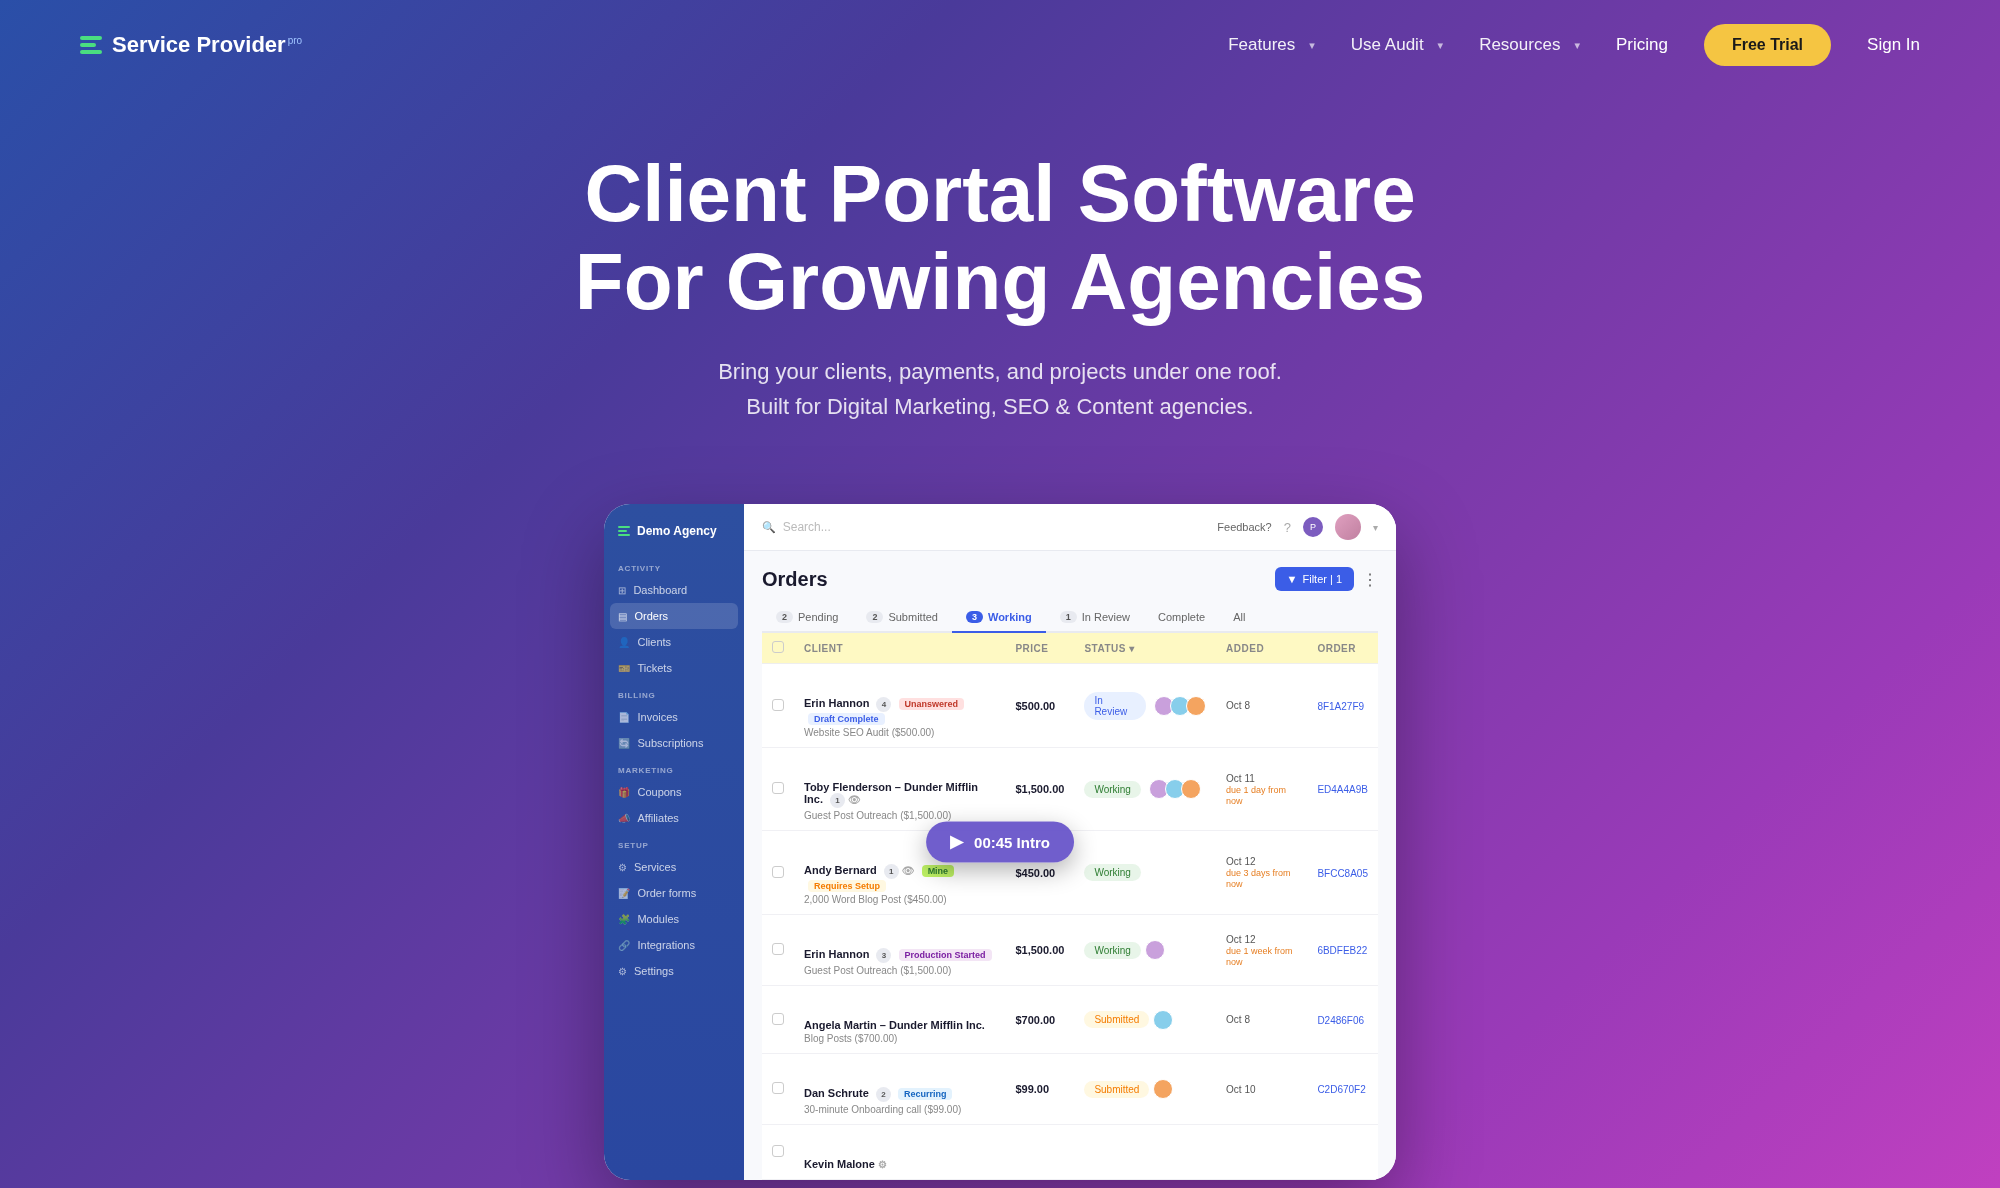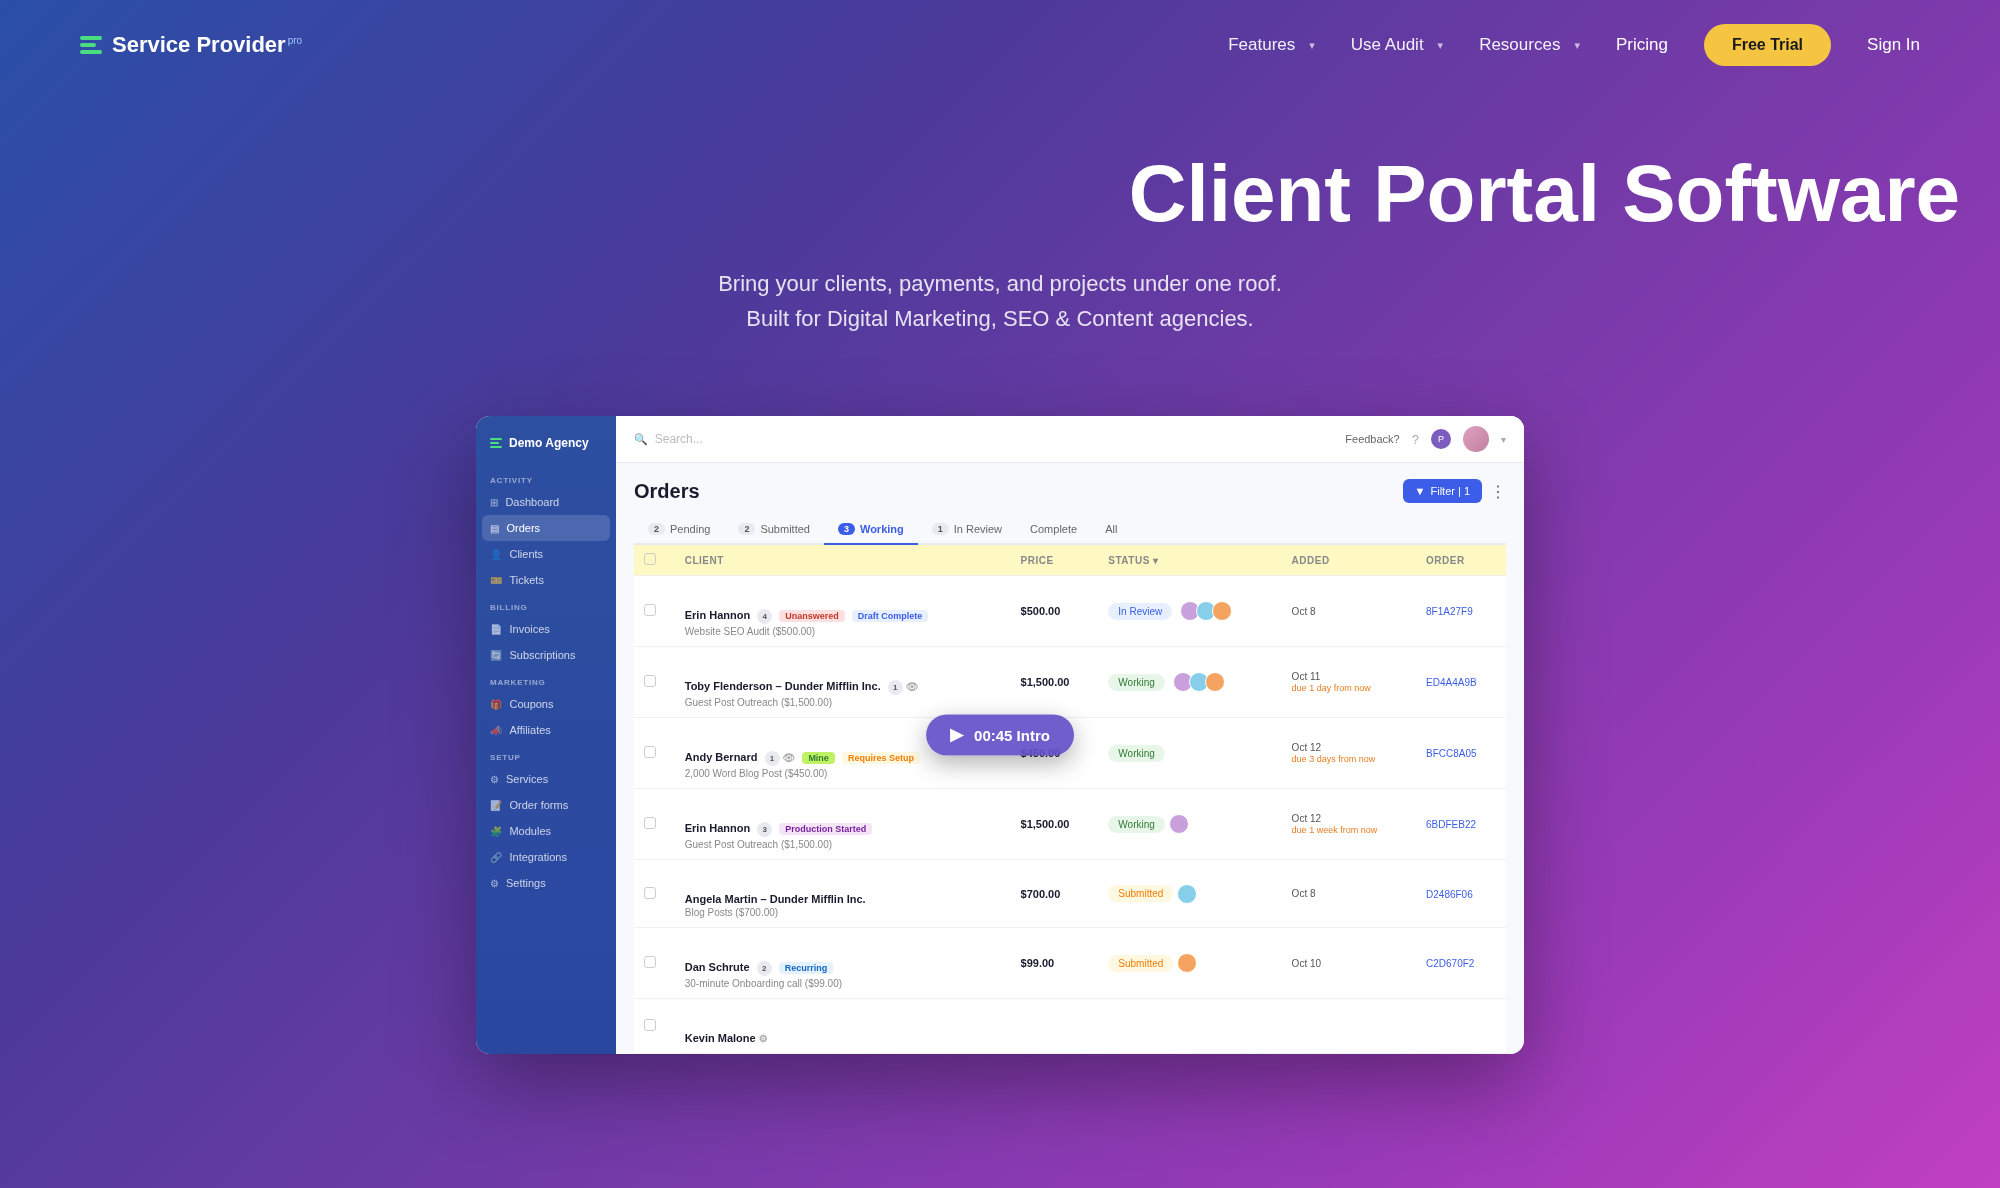--- a/index.html
+++ b/index.html
@@ -85,38 +85,37 @@
     .hero-content {
       text-align: center;
       padding: 60px 40px 40px;
     }
     .hero-title {
       font-size: 80px;
       font-weight: 800;
       color: white;
       line-height: 1.1;
       margin-bottom: 28px;
-      text-align: right;
     }
     .hero-subtitle {
       font-size: 22px;
       color: rgba(255,255,255,0.85);
       line-height: 1.6;
     }
 
     
     .dashboard-wrapper {
       display: flex;
       justify-content: center;
       padding: 40px 0 0;
     }
     .dashboard-container {
-      width: 1048px;
+      width: 792px;
       background: white;
-      border-radius: 14px;
+      border-radius: 26px;
       box-shadow: 0 30px 80px rgba(0,0,0,0.35);
       overflow: hidden;
       display: flex;
       min-height: 500px;
       justify-content: space-between;
     }
 
     
     .sidebar {
       width: 140px;
@@ -437,20 +436,21 @@
       </div>
       <div class="nav-pricing">Pricing</div>
       <button class="btn-free-trial">Free Trial</button>
       <div class="nav-signin">Sign In</div>
     </div>
   </nav>
 
   <div class="hero-content">
     <h1 class="hero-title">
       <span>Client Portal Software</span><br>
+      <span>For Growing Agencies</span>
     </h1>
     <p class="hero-subtitle">
       <span>Bring your clients, payments, and projects under one roof.</span><br>
       <span>Built for Digital Marketing, SEO &amp; Content agencies.</span>
     </p>
   </div>
 
   <div class="dashboard-wrapper">
     <div class="dashboard-outer">
       <div class="dashboard-container">

